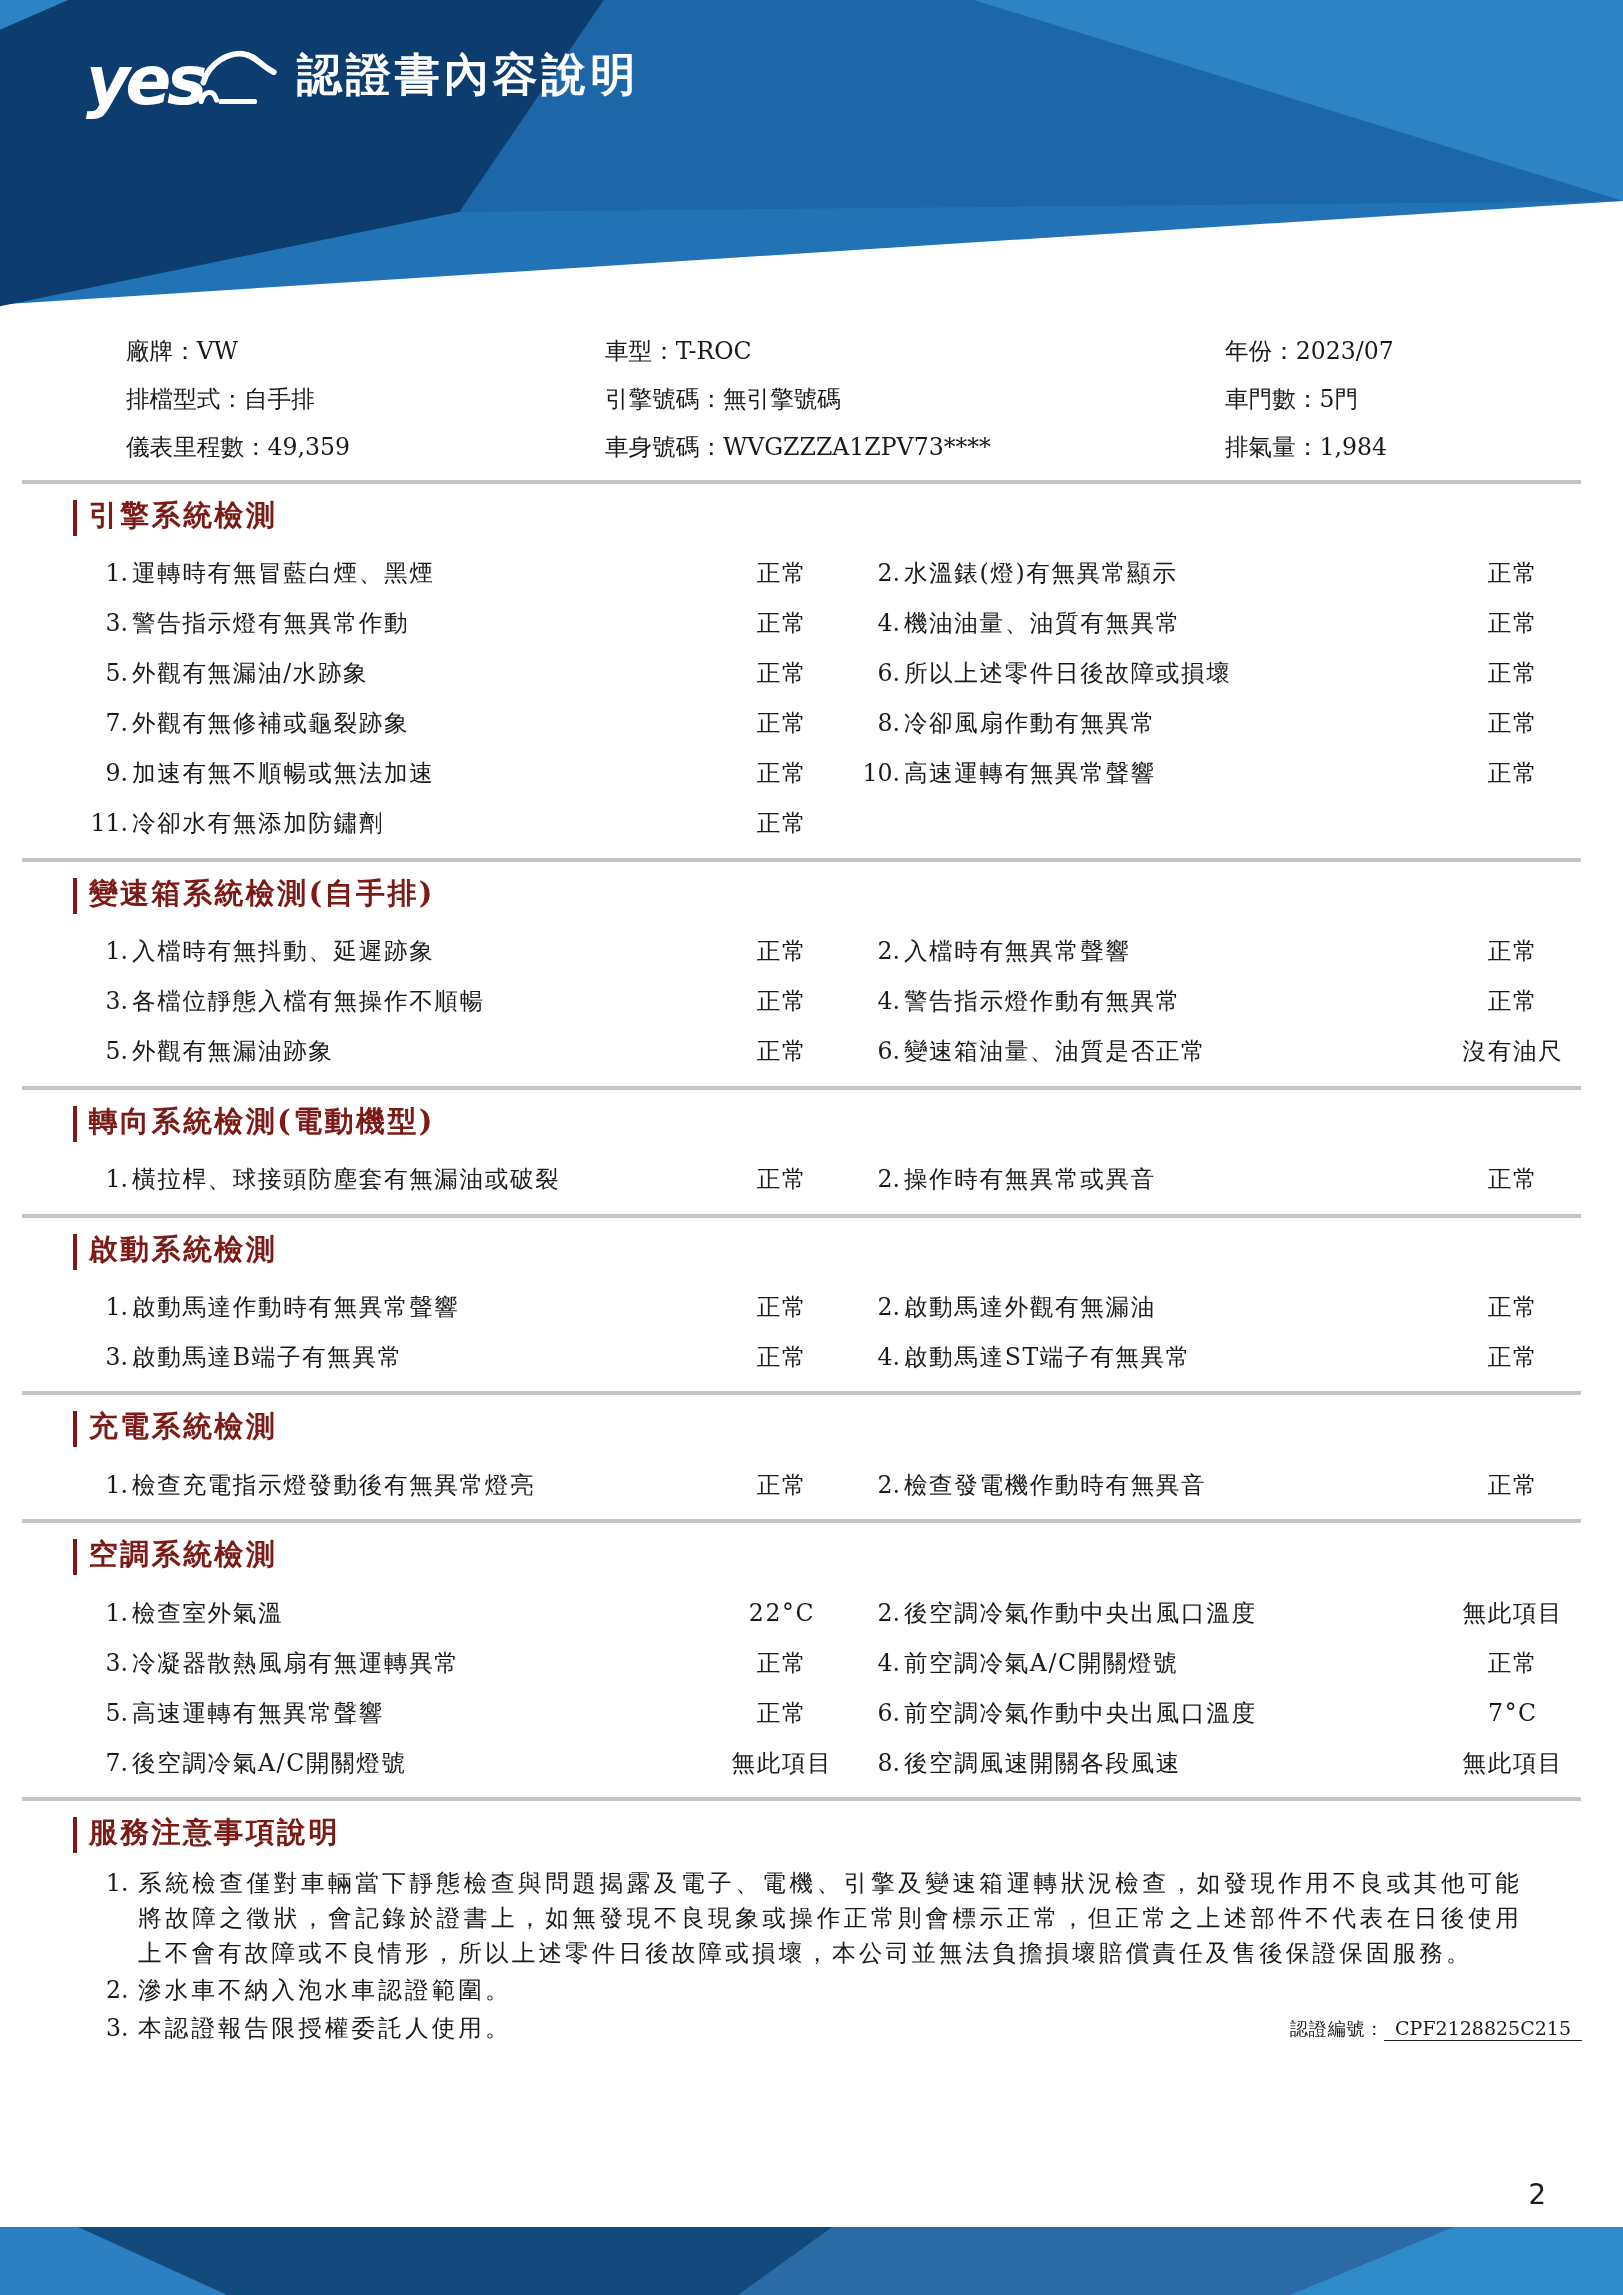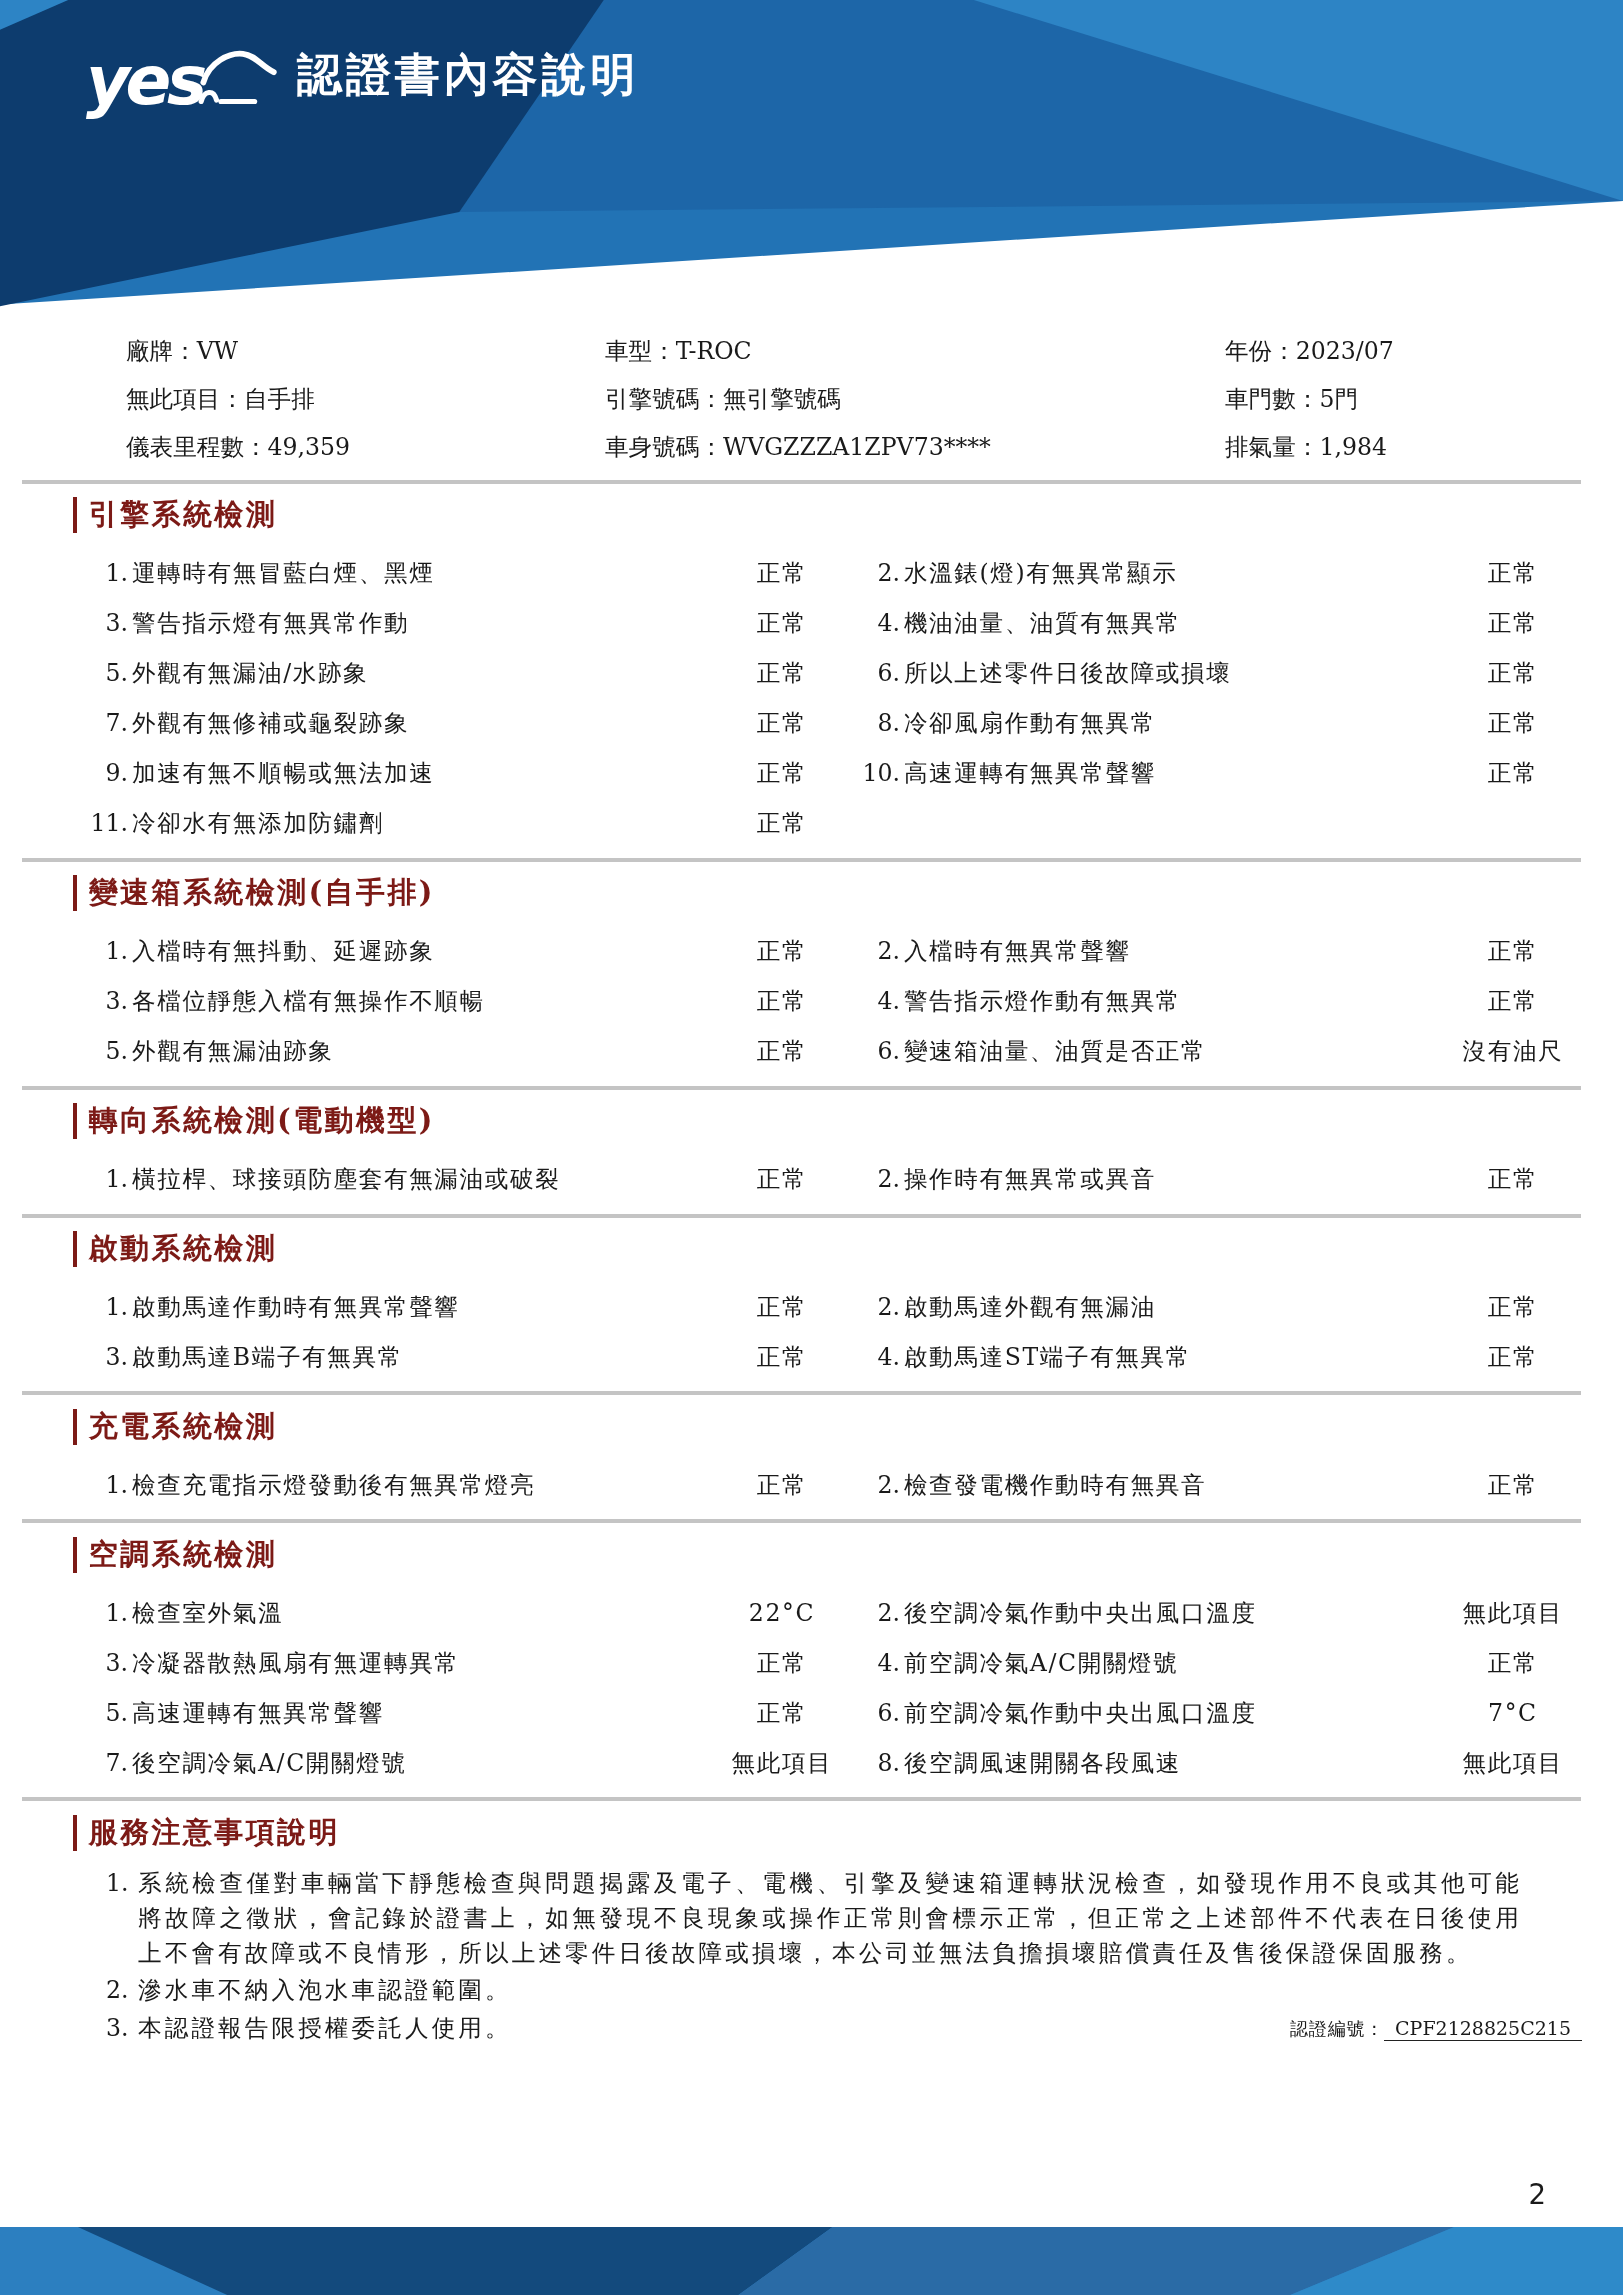--- a/index.html
+++ b/index.html
@@ -18,21 +18,21 @@
   .h-corner{background:#2d84c5;clip-path:polygon(0 0,4.2% 0,0 9.5%);}
   .brand{position:absolute;left:86px;top:33px;display:flex;align-items:flex-start;gap:13px;z-index:5;}
   .page-title{color:#ffffff;font-size:45px;font-weight:bold;letter-spacing:3.9px;
     font-family:"DejaVu Sans","Liberation Sans",sans-serif;margin-top:12px;}
   
   .info{padding:12.6px 23.6px 0 126px;font-size:23.6px;}
   .info-row{display:grid;grid-template-columns:479px 620px 1fr;line-height:48px;}
   
   .rule{height:3.9px;background:#c4c4c4;margin:9.4px 0 0 22px;width:1559px;}
   
-  .section-title{display:flex;align-items:center;gap:11.8px;margin:11px 0 12.6px 73px;height:41px;}
+  .section-title{display:flex;align-items:flex-end;gap:11.8px;margin:11px 0 12.6px 73px;height:41px;}
   .bar{width:3.9px;height:36px;background:#7c1a16;}
   .stitle{color:#7c1a16;font-size:29px;font-weight:bold;letter-spacing:2.4px;}
   .irow{display:grid;grid-template-columns:57px 591px 118px 7.9px 55px 546px 126px;
     line-height:50px;font-size:23.6px;padding-left:75px;}
   .irow .num{text-align:right;padding-right:3.9px;}
   .irow .lbl{letter-spacing:1.6px;white-space:nowrap;overflow:hidden;}
   .irow .val{text-align:center;letter-spacing:1.6px;white-space:nowrap;}
   
   .notes{position:relative;padding-left:88px;margin-top:3.1px;font-size:23.6px;}
   .note{display:grid;grid-template-columns:50px 1384px;line-height:35px;margin-bottom:2.4px;}
@@ -72,21 +72,21 @@
   </div>
 </div>
 
 <div class="info">
     <div class="info-row">
       <div>廠牌：VW</div>
       <div>車型：T-ROC</div>
       <div>年份：2023/07</div>
     </div>
     <div class="info-row">
-      <div>無此項目：自手排</div>
+      <div>排檔型式：自手排</div>
       <div>引擎號碼：無引擎號碼</div>
       <div>車門數：5門</div>
     </div>
     <div class="info-row">
       <div>儀表里程數：49,359</div>
       <div>車身號碼：WVGZZZA1ZPV73****</div>
       <div>排氣量：1,984</div>
     </div>
   </div>
 <div class="rule"></div>

